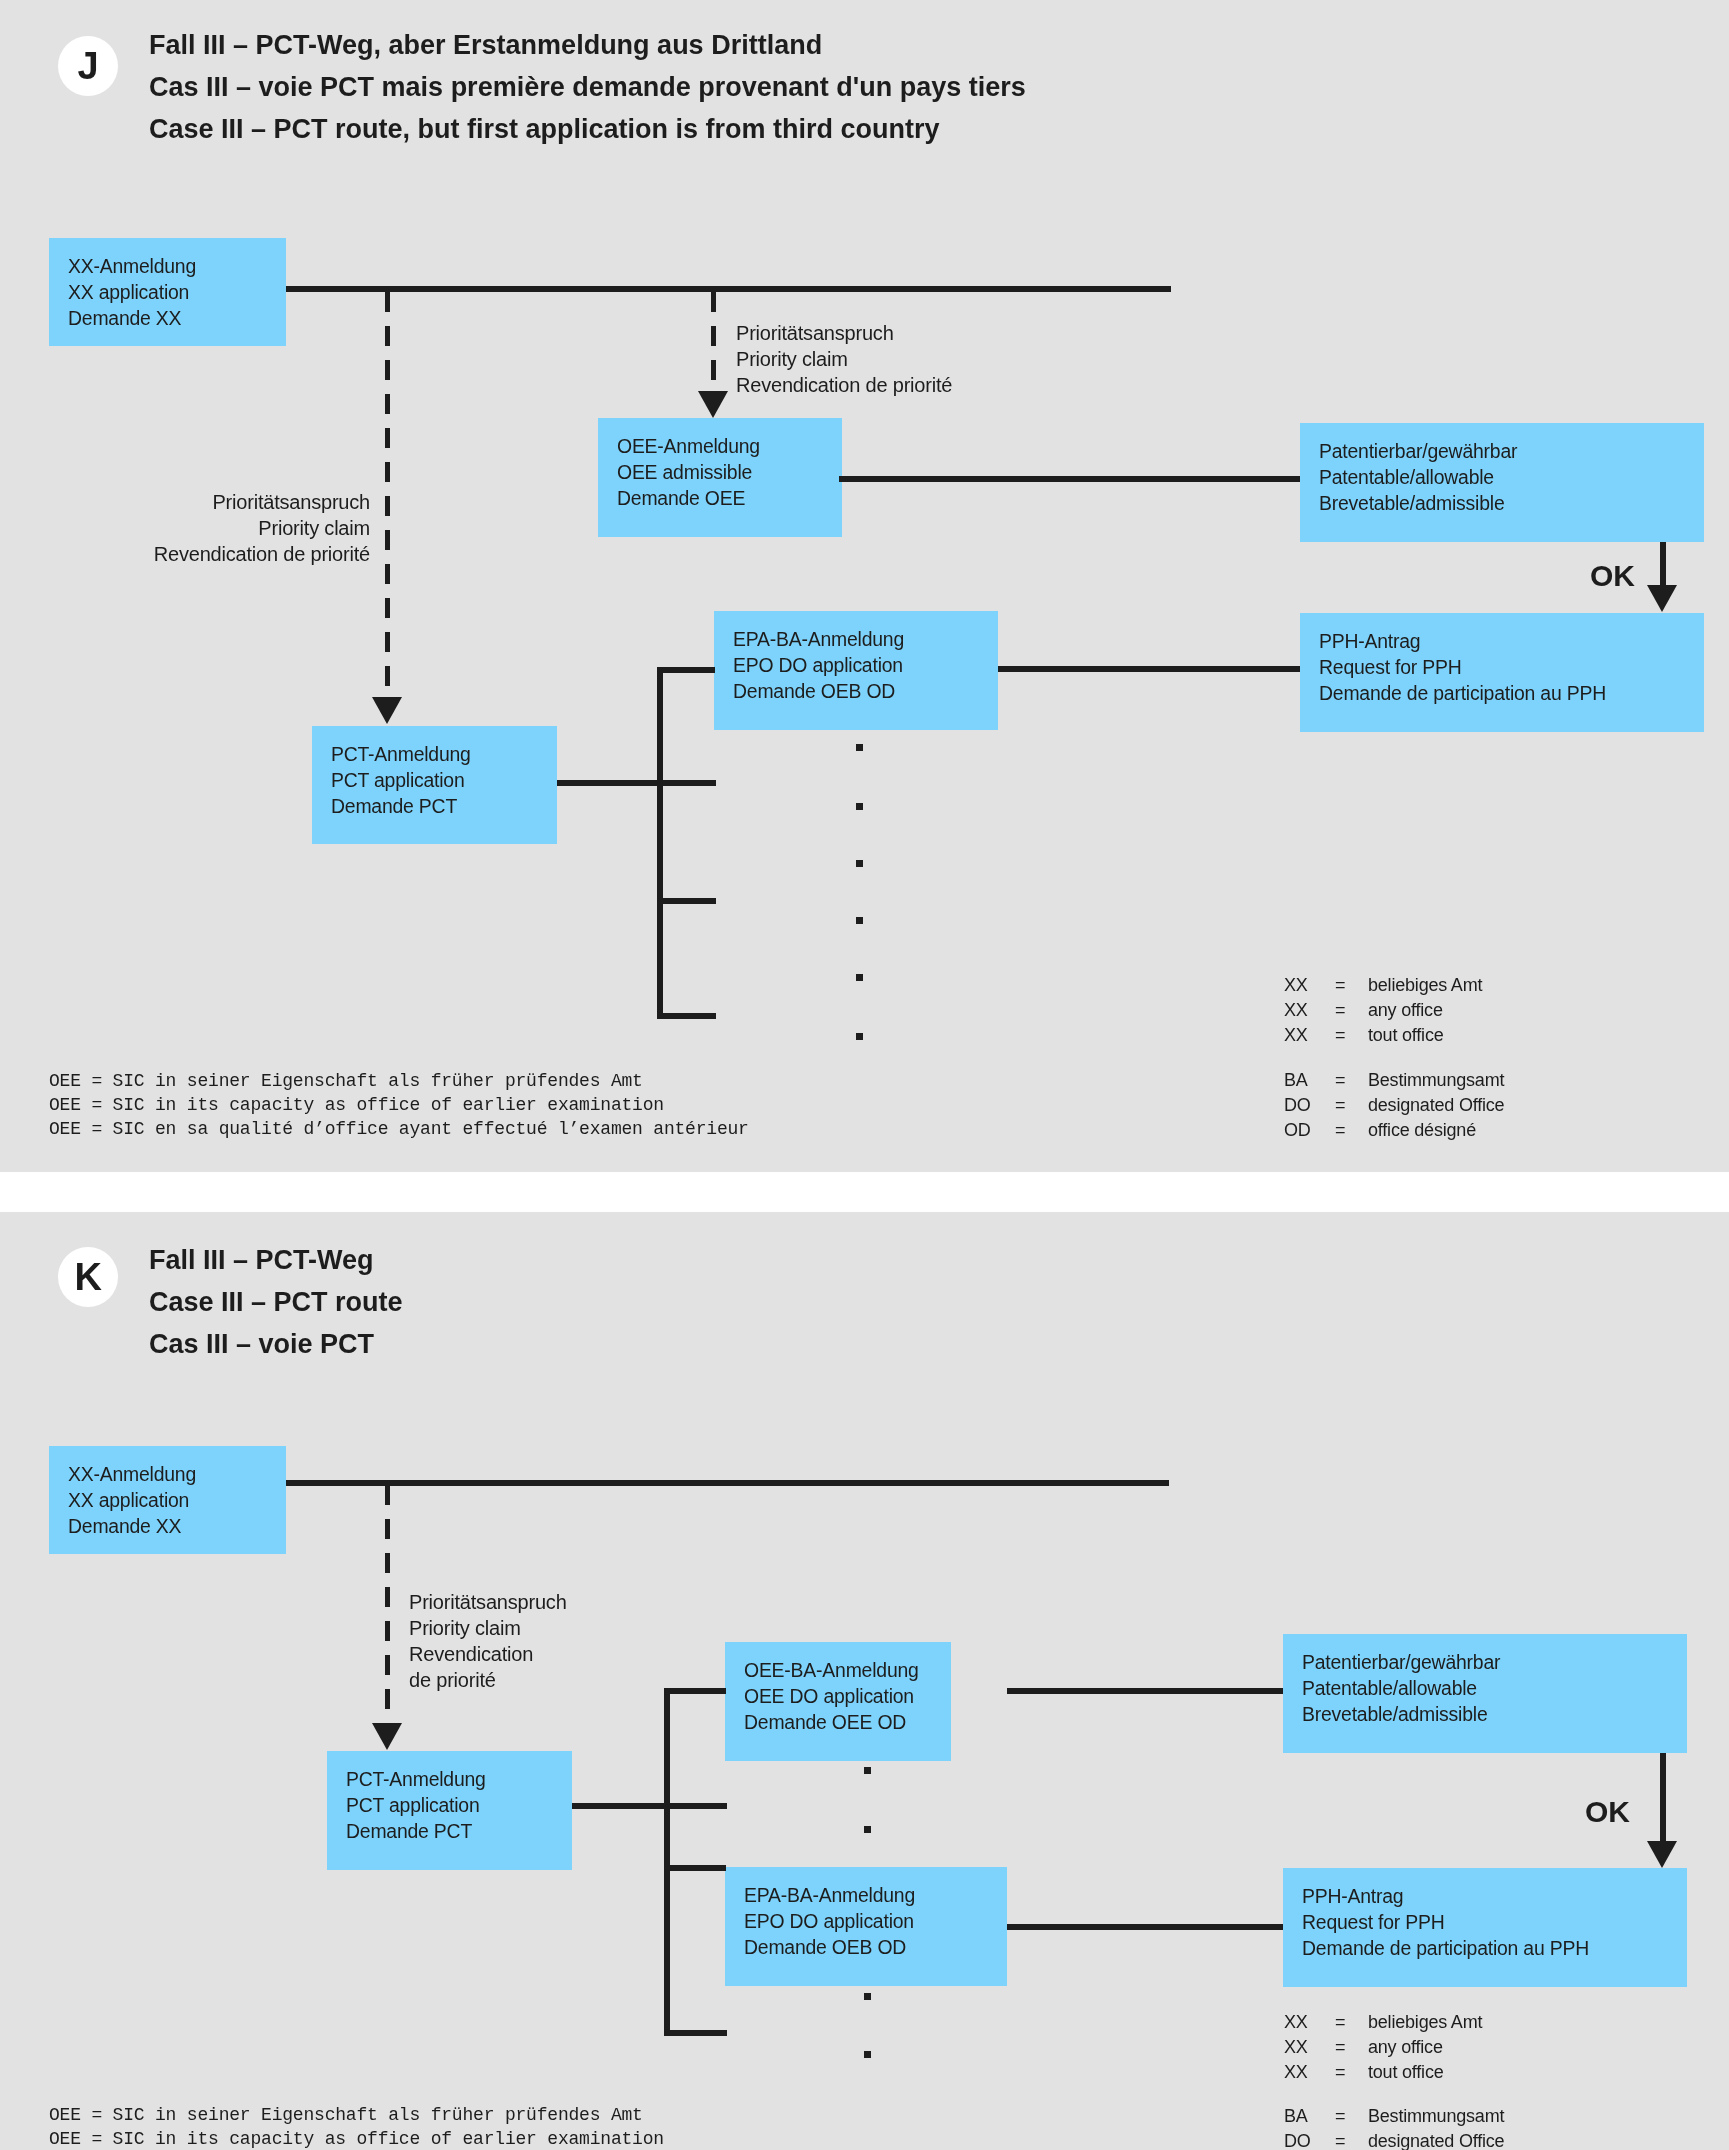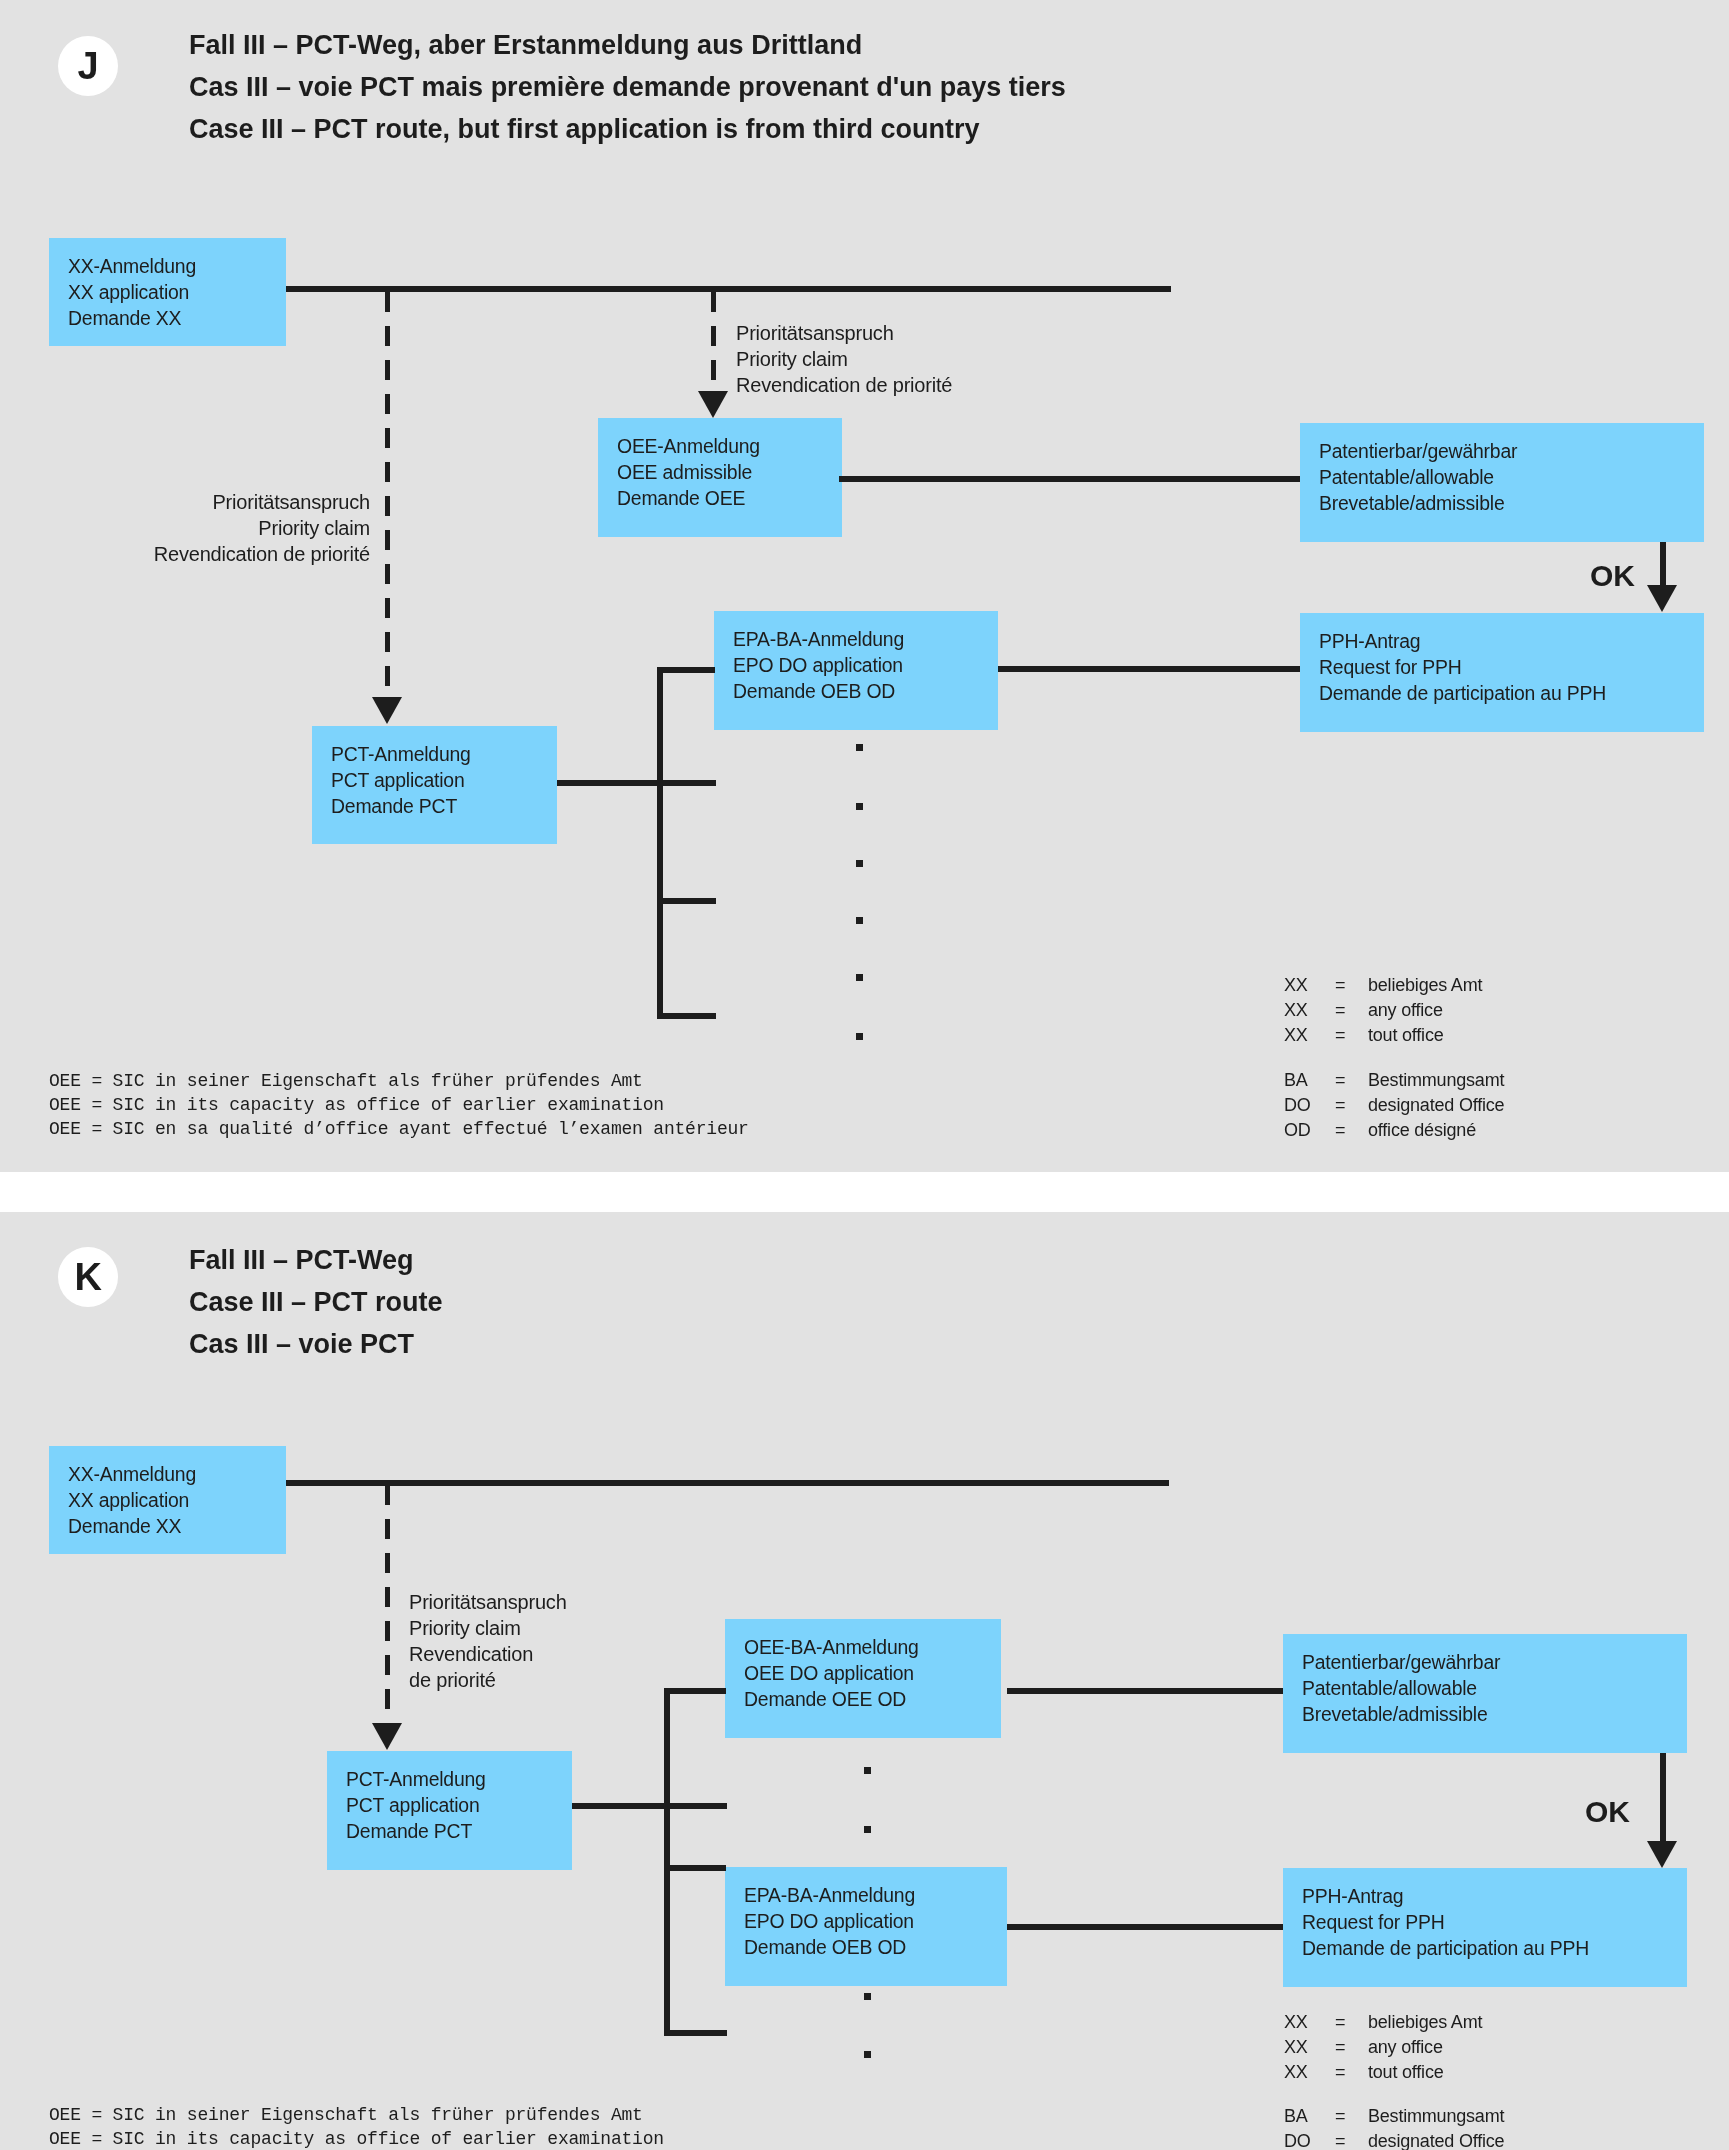--- a/index.html
+++ b/index.html
@@ -11,21 +11,21 @@
   }
   .panel { position:absolute; left:0; width:1730px; background:#e2e2e2; overflow:hidden; }
   #panel-j { top:0; height:1172px; }
   #panel-k { top:1212px; height:979px; }
 
   .badge {
     position:absolute; width:60px; height:60px; border-radius:50%;
     background:#ffffff; font-weight:bold; font-size:38px;
     display:flex; align-items:center; justify-content:center;
   }
-  .title { position:absolute; font-weight:bold; font-size:27px; line-height:42px; letter-spacing:0;margin-left:40px; }
+  .title { position:absolute; font-weight:bold; font-size:27px; line-height:42px; letter-spacing:0; }
 
   .box {
     position:absolute; background:#7dd3fc; box-sizing:border-box;
     padding:14.6px 7.7px 0 19px; font-size:19.4px; line-height:26px;
   }
   .hline, .vline { position:absolute; background:#1d1d1d; }
   .dashv {
     position:absolute; width:4.7px;
     background:repeating-linear-gradient(180deg,#1d1d1d 0 20px,transparent 20px 34px);
   }
@@ -181,21 +181,21 @@
     <div>Revendication</div>
     <div>de priorité</div>
   </div>
 
   <div class="box" style="left:327px;top:539px;width:245px;height:119px">
     <div>PCT-Anmeldung</div>
     <div>PCT application</div>
     <div>Demande PCT</div>
   </div>
 
-  <div class="box" style="left:725px;top:407px;width:276px;height:119px">
+  <div class="box" style="left:725px;top:430px;width:226px;height:119px">
     <div>OEE-BA-Anmeldung</div>
     <div>OEE DO application</div>
     <div>Demande OEE OD</div>
   </div>
   <div class="box" style="left:1283px;top:422px;width:404px;height:119px">
     <div>Patentierbar/gewährbar</div>
     <div>Patentable/allowable</div>
     <div>Brevetable/admissible</div>
   </div>
   <div class="hline" style="left:1007px;top:476px;width:276px;height:5.6px"></div>

